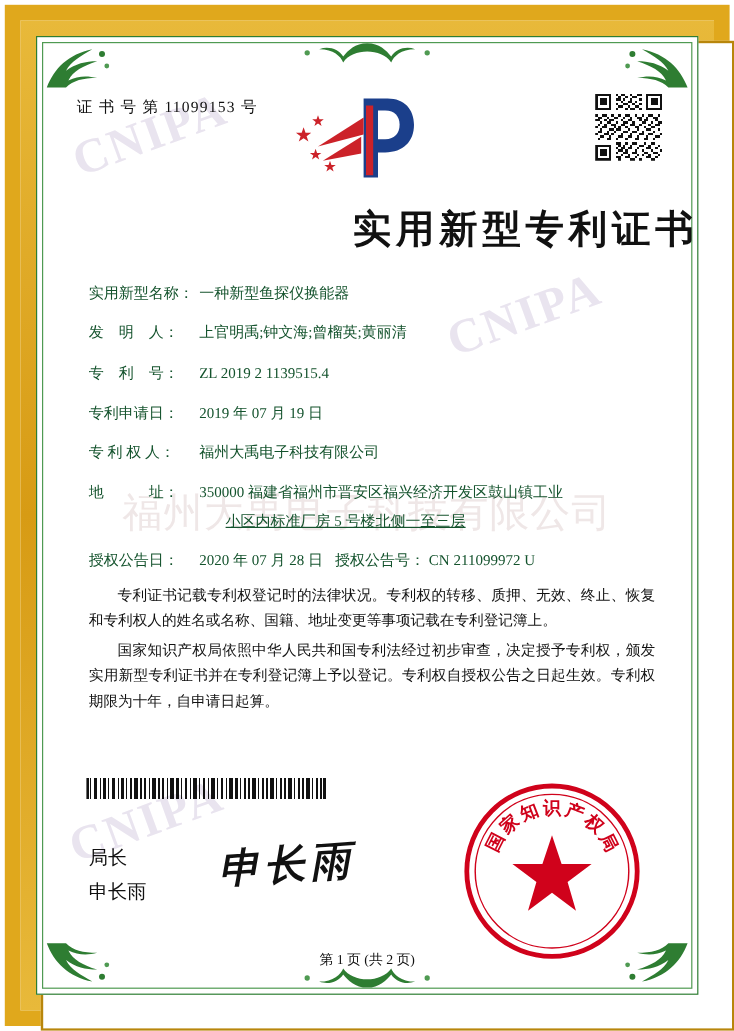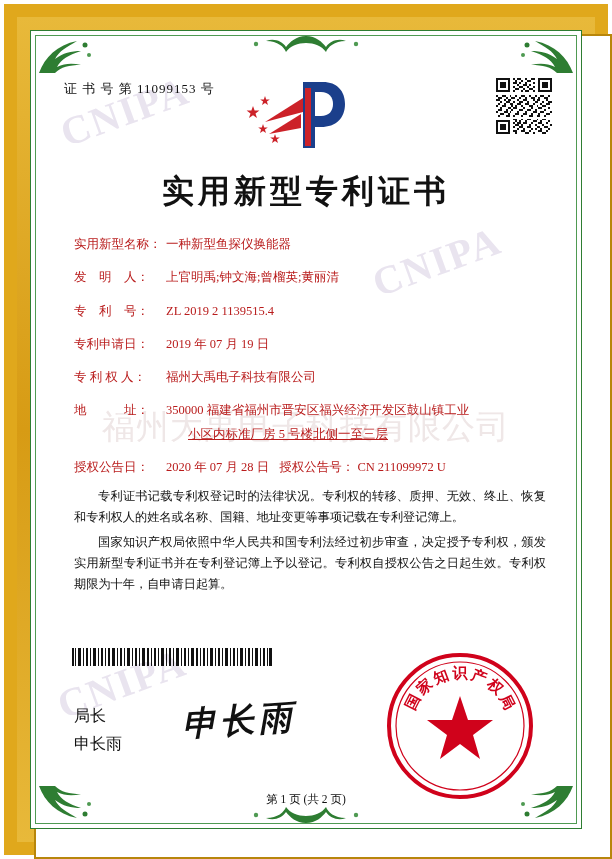--- a/index.html
+++ b/index.html
@@ -130,34 +130,34 @@
     top: 48px;
     transform: translateX(-50%);
     width: 130px;
     height: 78px;
   }
 
   .doc-title {
     position: absolute;
     left: 0; top: 140px;
     width: 552px;
-    text-align: center;
+    text-align: right;
     font-size: 32px;
     font-weight: bold;
     letter-spacing: 4px;
     color: #111;
   }
 
   .fields {
     position: absolute;
     left: 44px;
     top: 205px;
     width: 470px;
     font-size: 12.5px;
-    color: #b91c1c;
+    color: #14532d;
     line-height: 1.5;
   }
   .field-row {
     display: flex;
     align-items: flex-start;
     margin-bottom: 14.5px;
   }
   .field-label {
     width: 92px;
     flex: 0 0 92px;

